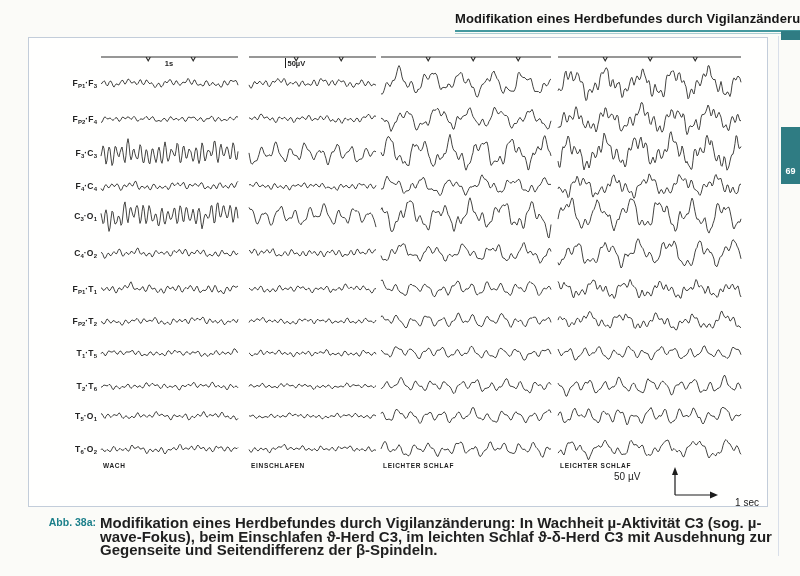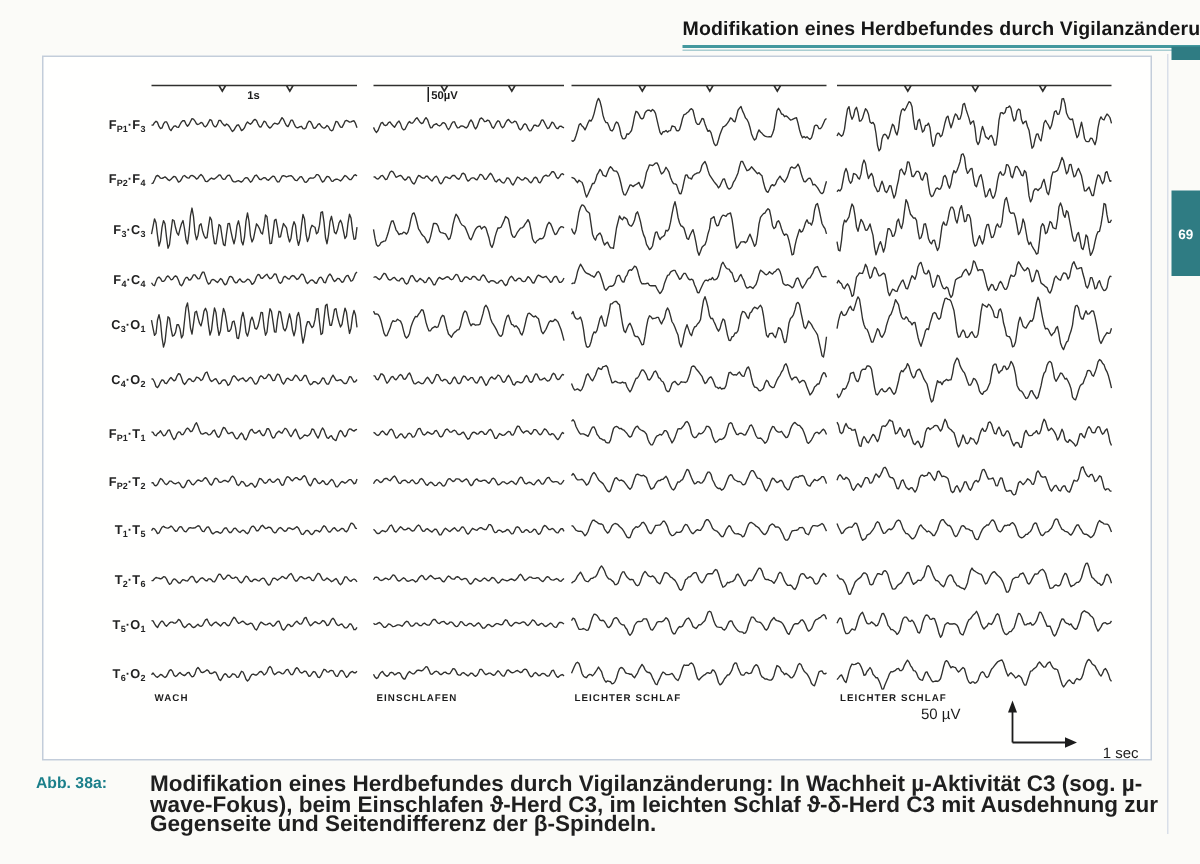--- a/index.html
+++ b/index.html
@@ -15,21 +15,21 @@
     text-align:left;letter-spacing:0.1px;white-space:nowrap;
   }
   .header-rule{position:absolute;top:30px;left:455px;width:345px;height:2px;background:#43989e;}
   .header-rule2{position:absolute;top:33px;left:455px;width:345px;height:1px;background:#a9cdd1;}
   .header-endcap{position:absolute;top:31px;left:781px;width:19px;height:9px;background:#2f7c83;}
   .page-edge{position:absolute;top:36px;left:778px;width:1px;height:520px;background:#d9dfe9;}
   .page-tab{
     position:absolute;left:781px;top:127px;width:19px;height:57px;
     background:#2f7c83;color:#ffffff;
     display:flex;align-items:flex-end;justify-content:center;
-    font-size:9px;font-weight:bold;padding-bottom:23px;box-sizing:border-box;
+    font-size:9px;font-weight:bold;padding-bottom:8px;box-sizing:border-box;
   }
   .figure-box{
     position:absolute;left:28px;top:37px;width:740px;height:470px;
     background:#fffffe;border:1px solid #c3cdda;box-sizing:border-box;
   }
   .figure-inner{position:absolute;left:0;top:0;width:738px;height:468px;}
   #eeg-svg{position:absolute;left:0;top:0;}
   .ch-label{
     position:absolute;left:6px;width:62px;height:12px;line-height:12px;
     text-align:right;font-size:8.5px;font-weight:bold;color:#232323;letter-spacing:0.2px;
@@ -52,21 +52,21 @@
     position:absolute;left:585px;top:433px;width:58px;
     font-size:10px;color:#1c1c1c;font-weight:normal;
   }
   .scale-time-label{
     position:absolute;left:670px;top:459px;width:60px;text-align:right;
     font-size:10px;color:#1c1c1c;
   }
   .caption{position:absolute;left:0;top:516px;width:800px;}
   .caption-label{
     position:absolute;left:24px;top:0;width:72px;
-    font-size:10.5px;font-weight:bold;color:#1b7f8a;
+    font-size:10.5px;font-weight:bold;color:#1b7f8a;text-align:right;
   }
   .caption-text{
     position:absolute;left:100px;top:0;width:678px;
     font-size:15px;line-height:13.5px;font-weight:600;color:#1f1f1f;
   }
 </style>
 </head>
 <body>
 
 <div class="header-title">Modifikation eines Herdbefundes durch Vigilanzänderung</div>

